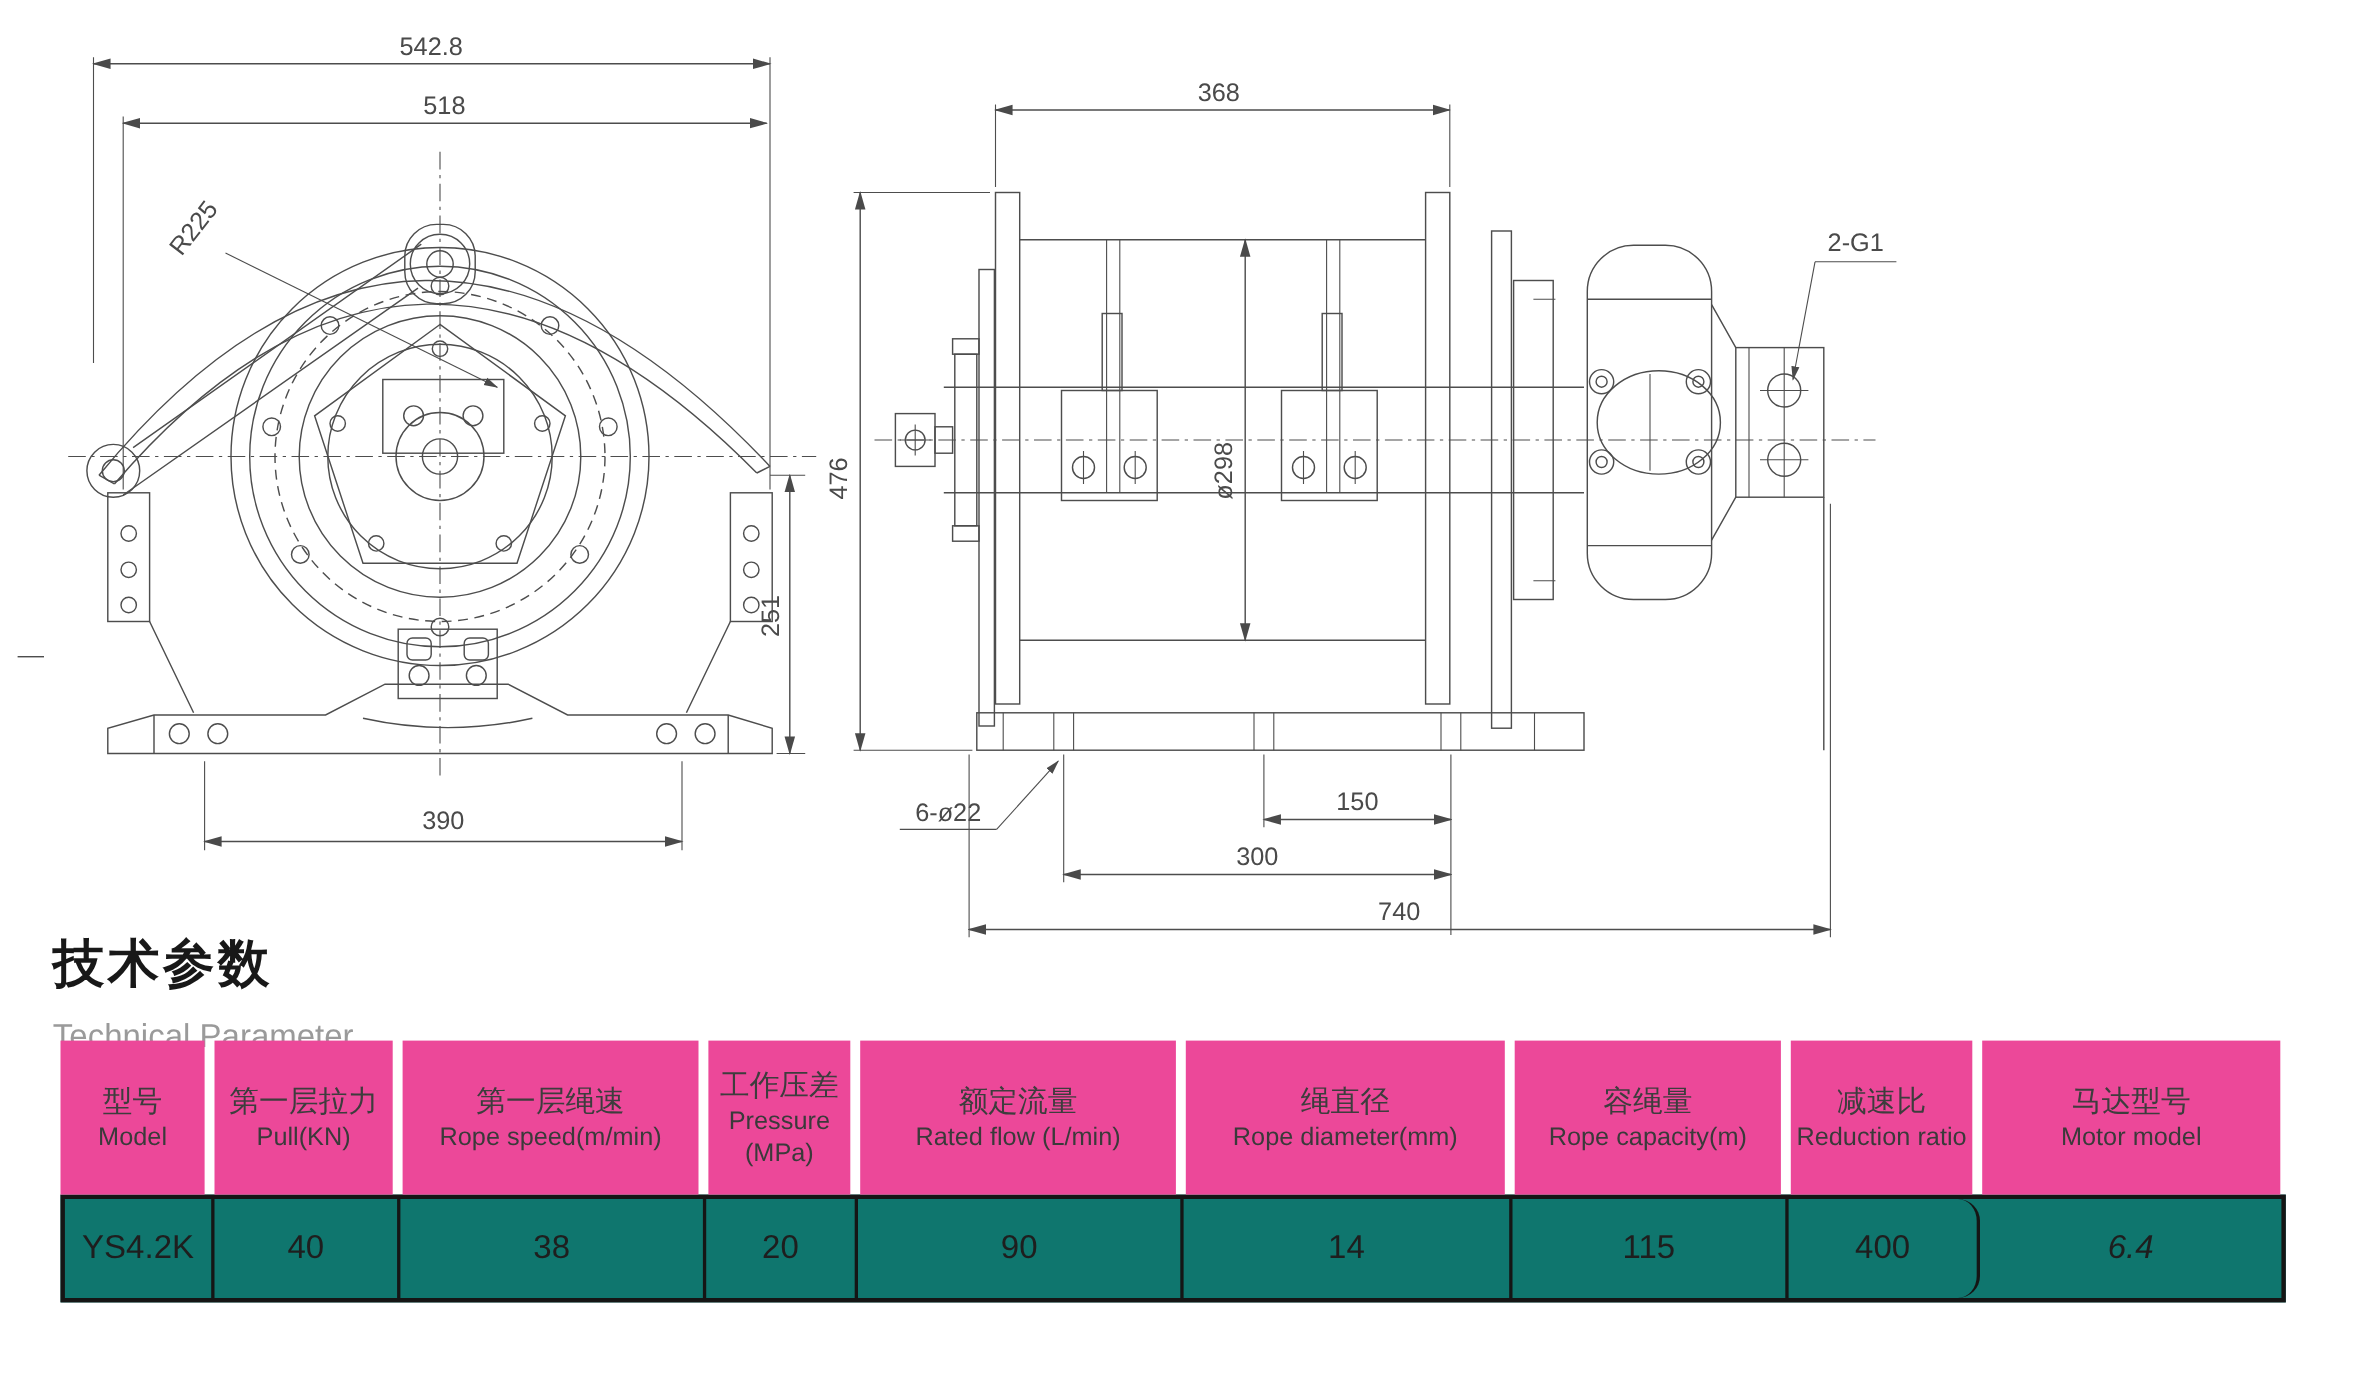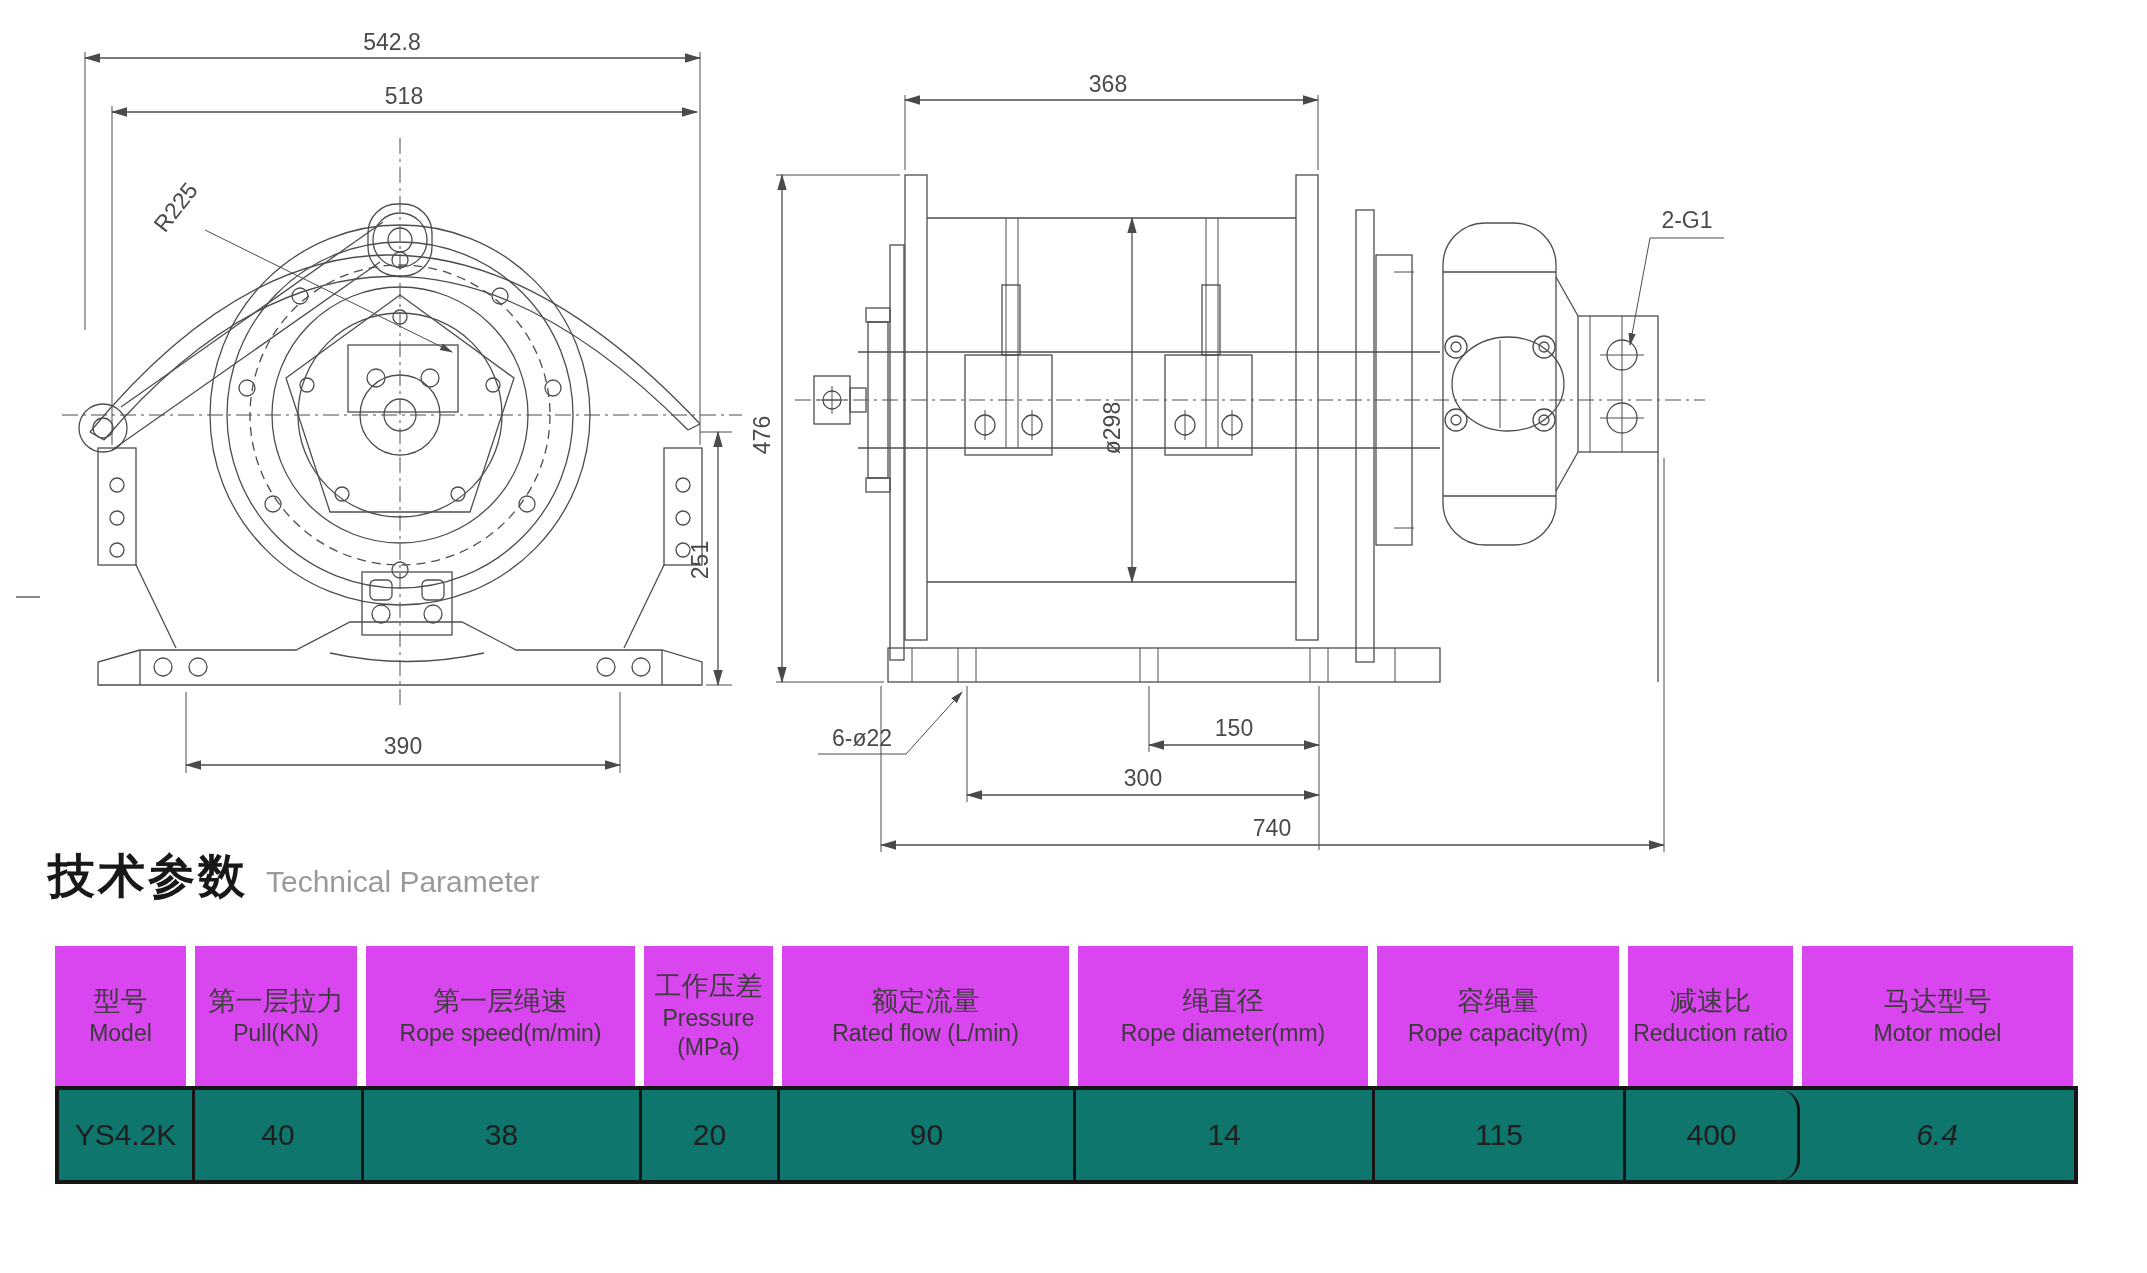--- a/index.html
+++ b/index.html
@@ -2,28 +2,28 @@
 <html><head>
 <meta charset="utf-8">
 <style>
   html,body{margin:0;padding:0;background:#fff;}
   .canvas{position:relative;width:2147px;height:1273px;background:#ffffff;overflow:hidden;
           font-family:"Liberation Sans", sans-serif;}
   
   .drawing{position:absolute;left:0;top:0;}
   .dimtxt{font-family:"Liberation Sans", sans-serif;font-size:23px;fill:#4a4a4a;}
   
-  .title-block{position:absolute;left:48px;top:845px;display:flex;align-items:baseline;gap:18px;}
+  .title-block{position:absolute;left:48px;top:845px;display:flex;align-items:baseline;gap:18px;flex-direction:column;}
   .title-zh{font-size:47px;font-weight:600;color:#181818;letter-spacing:3px;}
   .title-en{font-size:30px;color:#9a9a9a;}
   
   .param-table{position:absolute;left:55px;top:946px;width:2023px;}
   .hdr{display:grid;grid-template-columns:131px 162px 269px 129px 287px 290px 242px 165px 271px;
        column-gap:9px;height:140px;}
-  .hdr-cell{background:#d946ef;display:flex;flex-direction:column;align-items:center;justify-content:center;
+  .hdr-cell{background:#ec4899;display:flex;flex-direction:column;align-items:center;justify-content:center;
             text-align:center;line-height:1.25;}
   .hdr-cell .zh{font-size:27px;font-weight:500;color:#3d3d3d;}
   .hdr-cell .en{font-size:23px;color:#3a3a3a;white-space:pre-line;}
   .row{display:flex;border:4px solid #151515;width:2015px;height:90px;background:#0f766e;}
   .row-cell{display:flex;align-items:center;justify-content:center;font-size:30px;color:#1e1e1e;
             border-right:3px solid #151515;box-sizing:border-box;}
   .row-cell:last-child{border-right:none;font-style:italic;}
   .rc0{width:136px;}.rc1{width:169px;}.rc2{width:278px;}.rc3{width:138px;}.rc4{width:296px;}
   .rc5{width:299px;}.rc6{width:251px;}.rc7{width:174px;border-radius:20px;}.rc8{flex:1;}
 </style>

